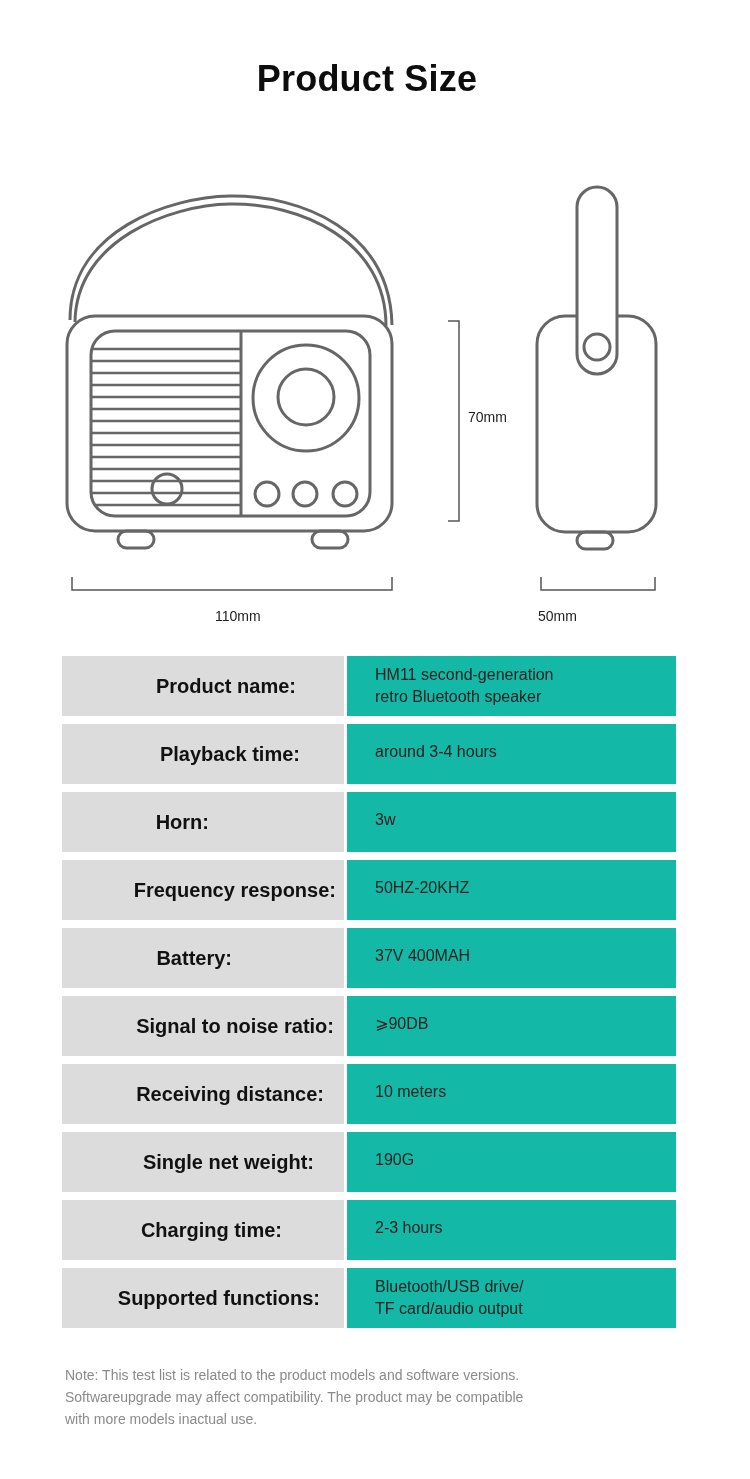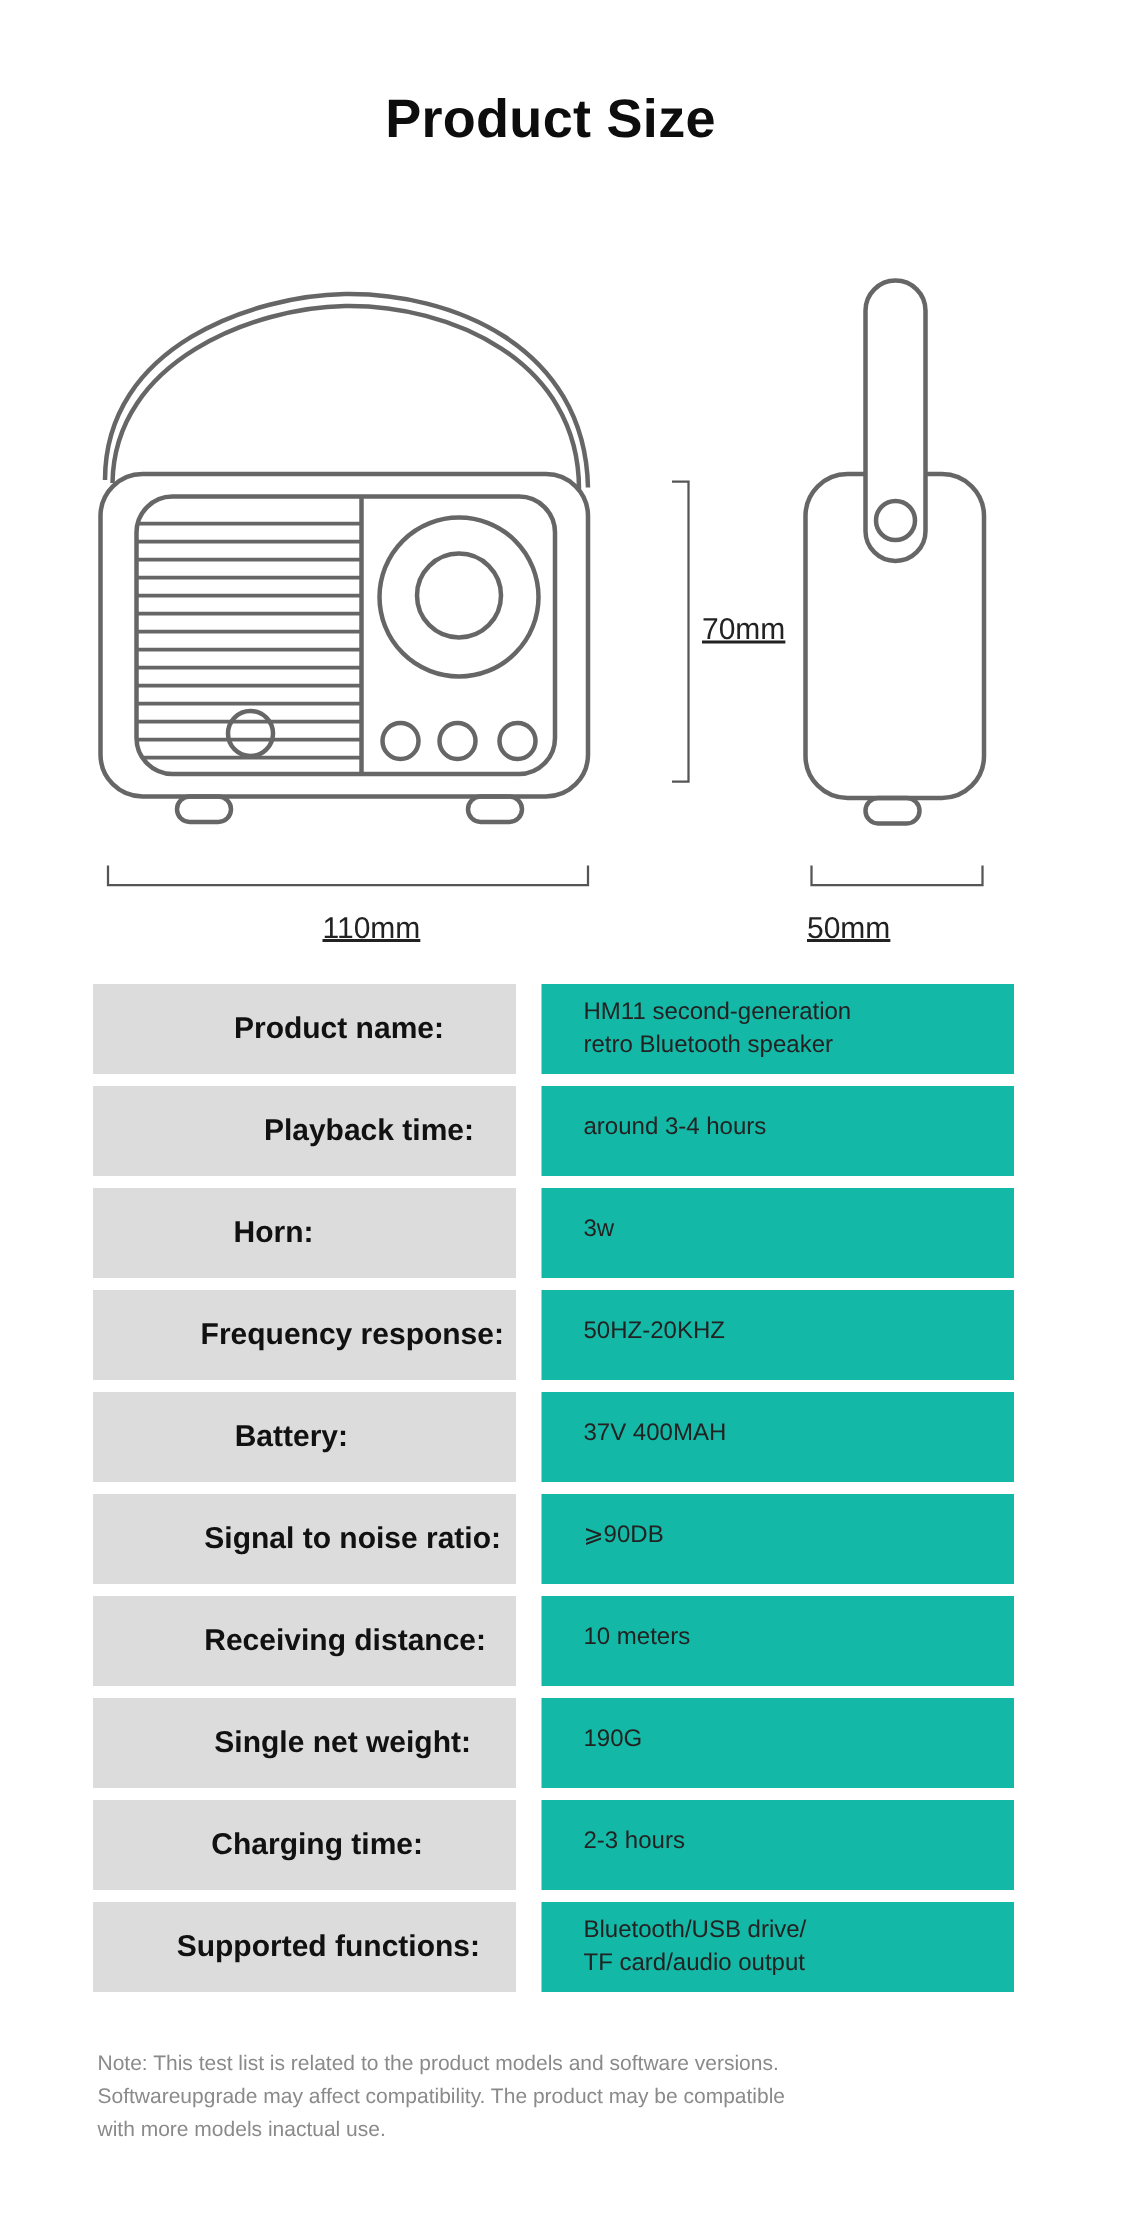--- a/index.html
+++ b/index.html
@@ -1,26 +1,26 @@
 <!DOCTYPE html>
 <html><head>
   <meta charset="utf-8">
   <style>
     html, body { margin: 0; padding: 0; background: #ffffff; }
     body { width: 750px; height: 1479px; position: relative; overflow: hidden;
            font-family: "Liberation Sans", "DejaVu Sans", sans-serif; color: #111; }
     .title { position: absolute; left: 0; width: 734px; top: 58px; text-align: center;
              font-size: 36px; font-weight: bold; color: #0d0d0d; letter-spacing: 0.2px; }
     .drawing { position: absolute; left: 0; top: 0; }
-    .dim-label { position: absolute; font-size: 20px; color: #222; text-decoration: underline; }
+    .dim-label { position: absolute; font-size: 14px; color: #222; }
     .spec-table { position: absolute; left: 62px; top: 656px; width: 614px; }
     .spec-row { display: flex; height: 60px; margin-bottom: 8px; }
     .spec-key { width: 282px; background: #dcdcdc; display: flex; align-items: center;
                 justify-content: flex-end; padding-right: 10px; box-sizing: border-box;
-                font-size: 20px; font-weight: bold; color: #111; margin-right: 17px; }
+                font-size: 20px; font-weight: bold; color: #111; margin-right: 3px; }
     .spec-val { flex: 1; background: #14b8a6; display: flex; align-items: flex-start;
                 padding: 8px 0 0 28px; box-sizing: border-box; font-size: 16px; color: #222;
                 line-height: 22px; white-space: pre-line; }
     .spec-val.single { padding-top: 17px; text-align: center; }
     .note { position: absolute; left: 65px; top: 1364px; width: 640px; font-size: 14px;
             color: #8a8a8a; line-height: 22px; white-space: pre-line; }
   </style>
 </head>
 <body>
 
@@ -91,21 +91,21 @@
 <div class="dim-label" style="left:468px; top:409px;">70mm</div>
 <div class="dim-label" style="left:538px; top:608px;">50mm</div>
 
 <div class="spec-table">
   <div class="spec-row">
     <div class="spec-key" style="padding-right:48px">Product name:</div>
     <div class="spec-val">HM11 second-generation
 retro Bluetooth speaker</div>
   </div>
   <div class="spec-row">
-    <div class="spec-key" style="padding-right:28px">Playback time:</div>
+    <div class="spec-key" style="padding-right:44px">Playback time:</div>
     <div class="spec-val single">around 3-4 hours</div>
   </div>
   <div class="spec-row">
     <div class="spec-key" style="padding-right:135px">Horn:</div>
     <div class="spec-val single">3w</div>
   </div>
   <div class="spec-row">
     <div class="spec-key" style="padding-right:8px">Frequency response:</div>
     <div class="spec-val single">50HZ-20KHZ</div>
   </div>

